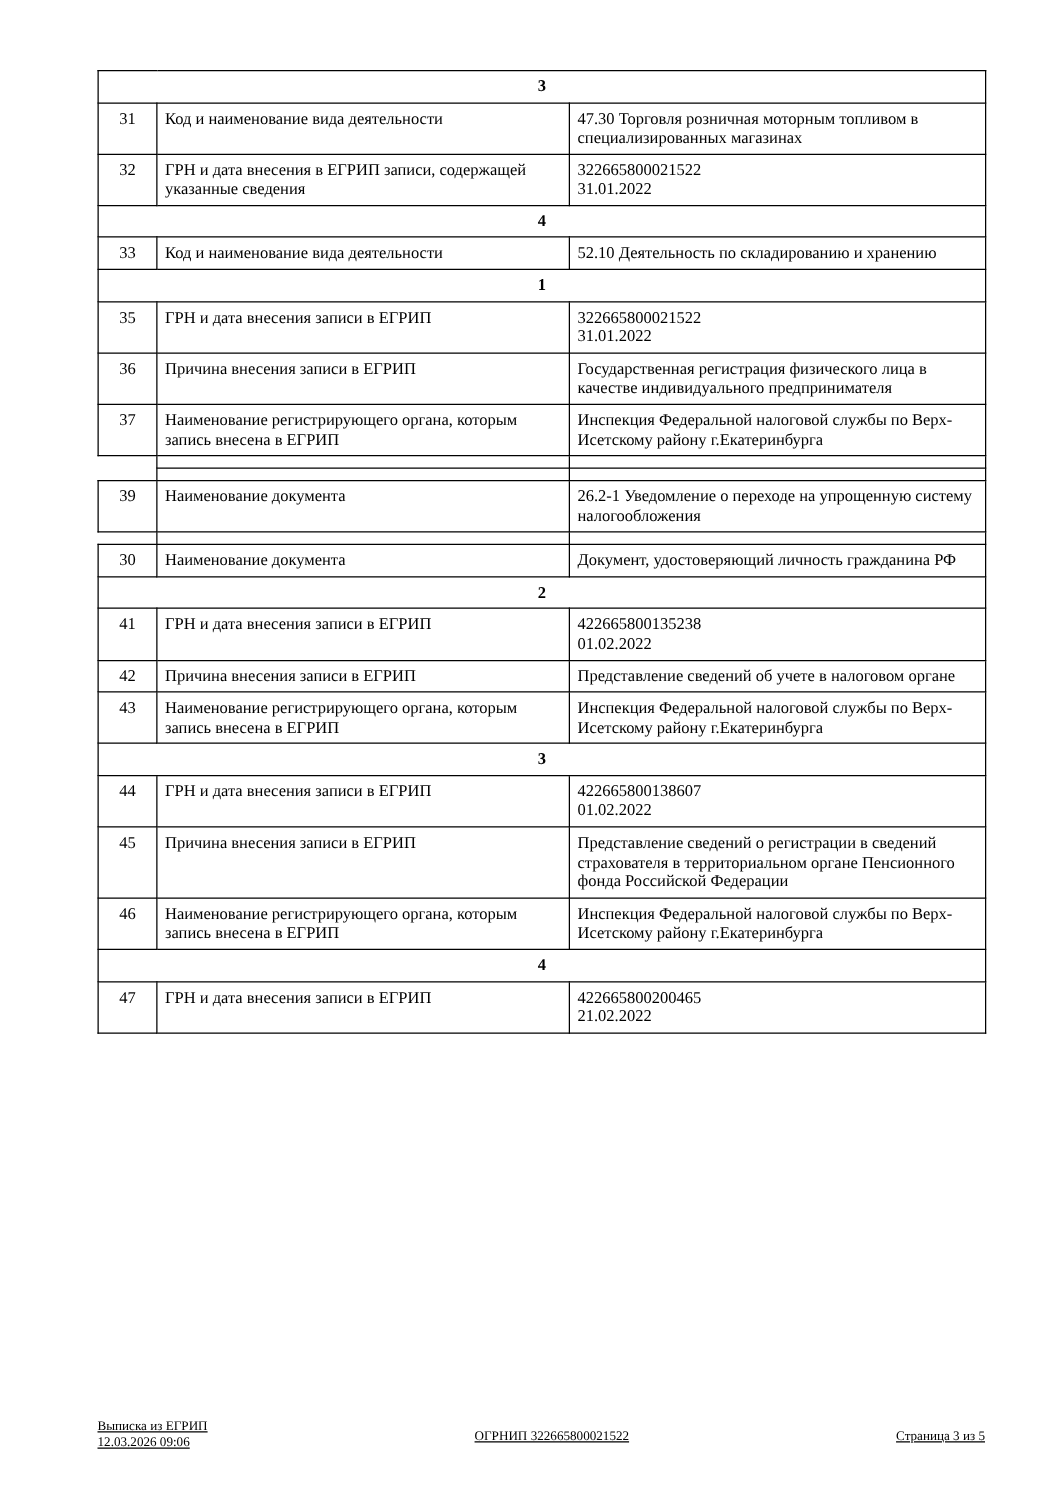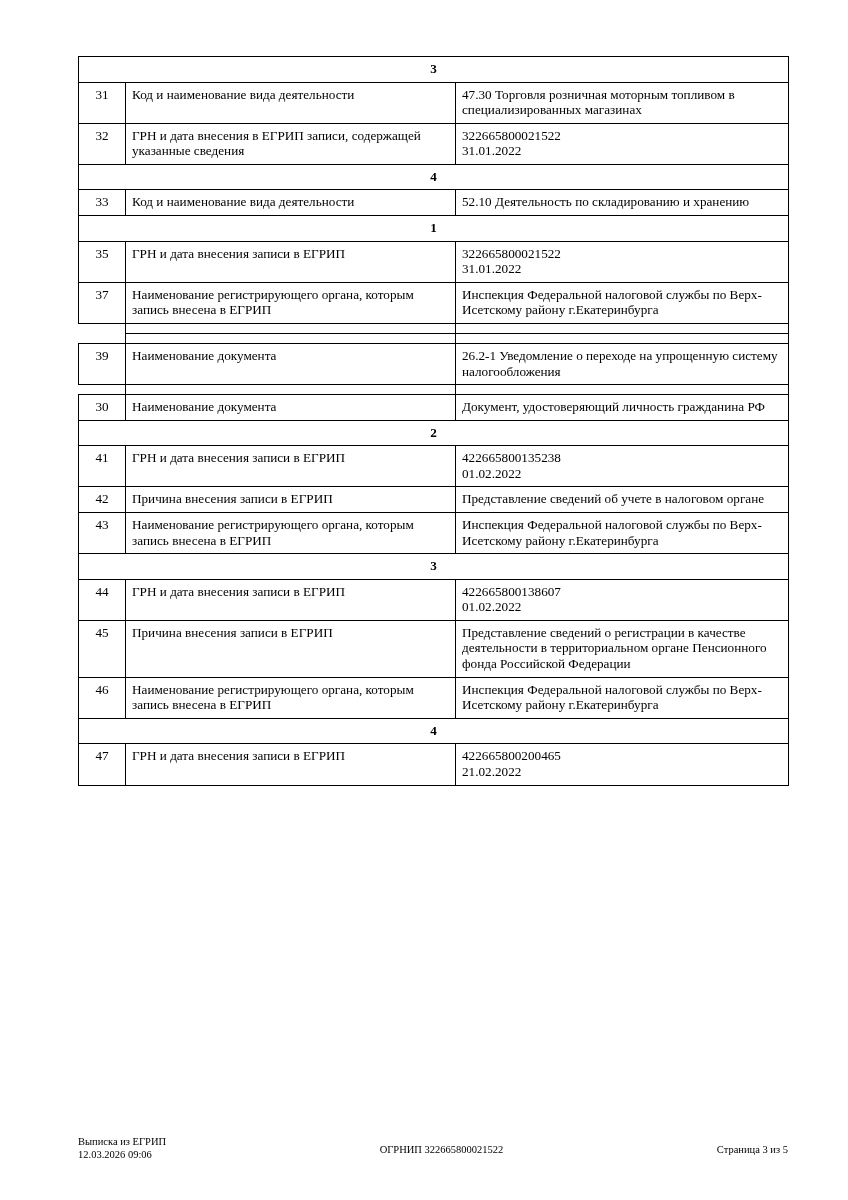--- a/index.html
+++ b/index.html
@@ -62,20 +62,21 @@
   .footer {
     position: absolute;
     left: 78px;
     right: 60px;
     bottom: 38px;
     font-size: 10.5px;
     line-height: 1.3;
     display: flex;
     justify-content: space-between;
     align-items: flex-start;
+    text-decoration: underline;
   }
   .footer .left { text-align: left; white-space: pre-line; }
   .footer .center { text-align: center; flex: 1; padding-top: 8px; }
   .footer .right { text-align: right; padding-top: 8px; }
 </style>
 </head>
 <body>
 
 <div class="page">
 
@@ -111,20 +112,25 @@
         <tr>
           <td class="section-num" colspan="3">1</td>
         </tr>
         <tr>
           <td class="num">35</td>
           <td>ГРН и дата внесения записи в ЕГРИП</td>
           <td style="white-space: pre-line;">322665800021522
 31.01.2022</td>
         </tr>
         <tr>
+          <td class="num">36</td>
+          <td>Причина внесения записи в ЕГРИП</td>
+          <td style="white-space: pre-line;">Государственная регистрация физического лица в качестве индивидуального предпринимателя</td>
+        </tr>
+        <tr>
           <td class="num">37</td>
           <td>Наименование регистрирующего органа, которым запись внесена в ЕГРИП</td>
           <td style="white-space: pre-line;">Инспекция Федеральной налоговой службы по Верх-Исетскому району г.Екатеринбурга</td>
         </tr>
         <tr class="spacer">
           <td class="nb"></td>
           <td></td>
           <td></td>
         </tr>
         <tr class="spacer">
@@ -171,21 +177,21 @@
         </tr>
         <tr>
           <td class="num">44</td>
           <td>ГРН и дата внесения записи в ЕГРИП</td>
           <td style="white-space: pre-line;">422665800138607
 01.02.2022</td>
         </tr>
         <tr>
           <td class="num">45</td>
           <td>Причина внесения записи в ЕГРИП</td>
-          <td style="white-space: pre-line;">Представление сведений о регистрации в качестве деятельности в территориальном органе Пенсионного фонда Российской Федерации</td>
+          <td style="white-space: pre-line;">Представление сведений о регистрации в сведений страхователя в территориальном органе Пенсионного фонда Российской Федерации</td>
         </tr>
         <tr>
           <td class="num">46</td>
           <td>Наименование регистрирующего органа, которым запись внесена в ЕГРИП</td>
           <td style="white-space: pre-line;">Инспекция Федеральной налоговой службы по Верх-Исетскому району г.Екатеринбурга</td>
         </tr>
         <tr>
           <td class="section-num" colspan="3">4</td>
         </tr>
         <tr>

